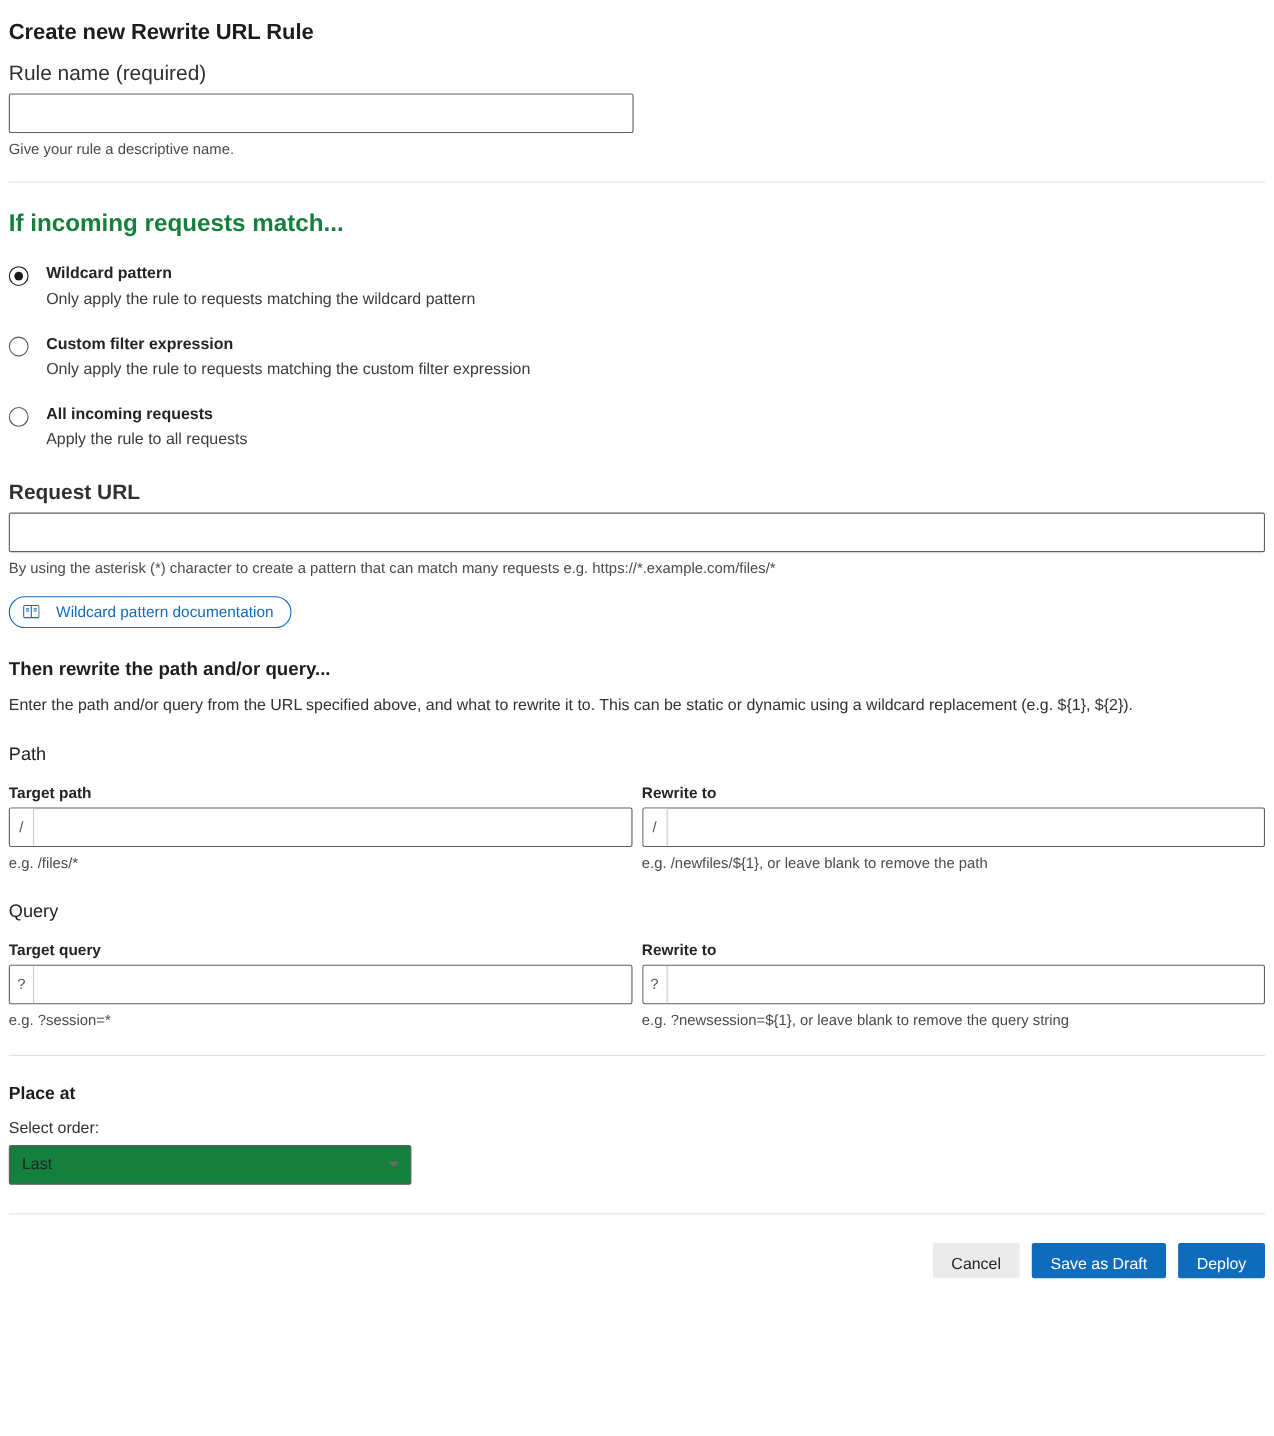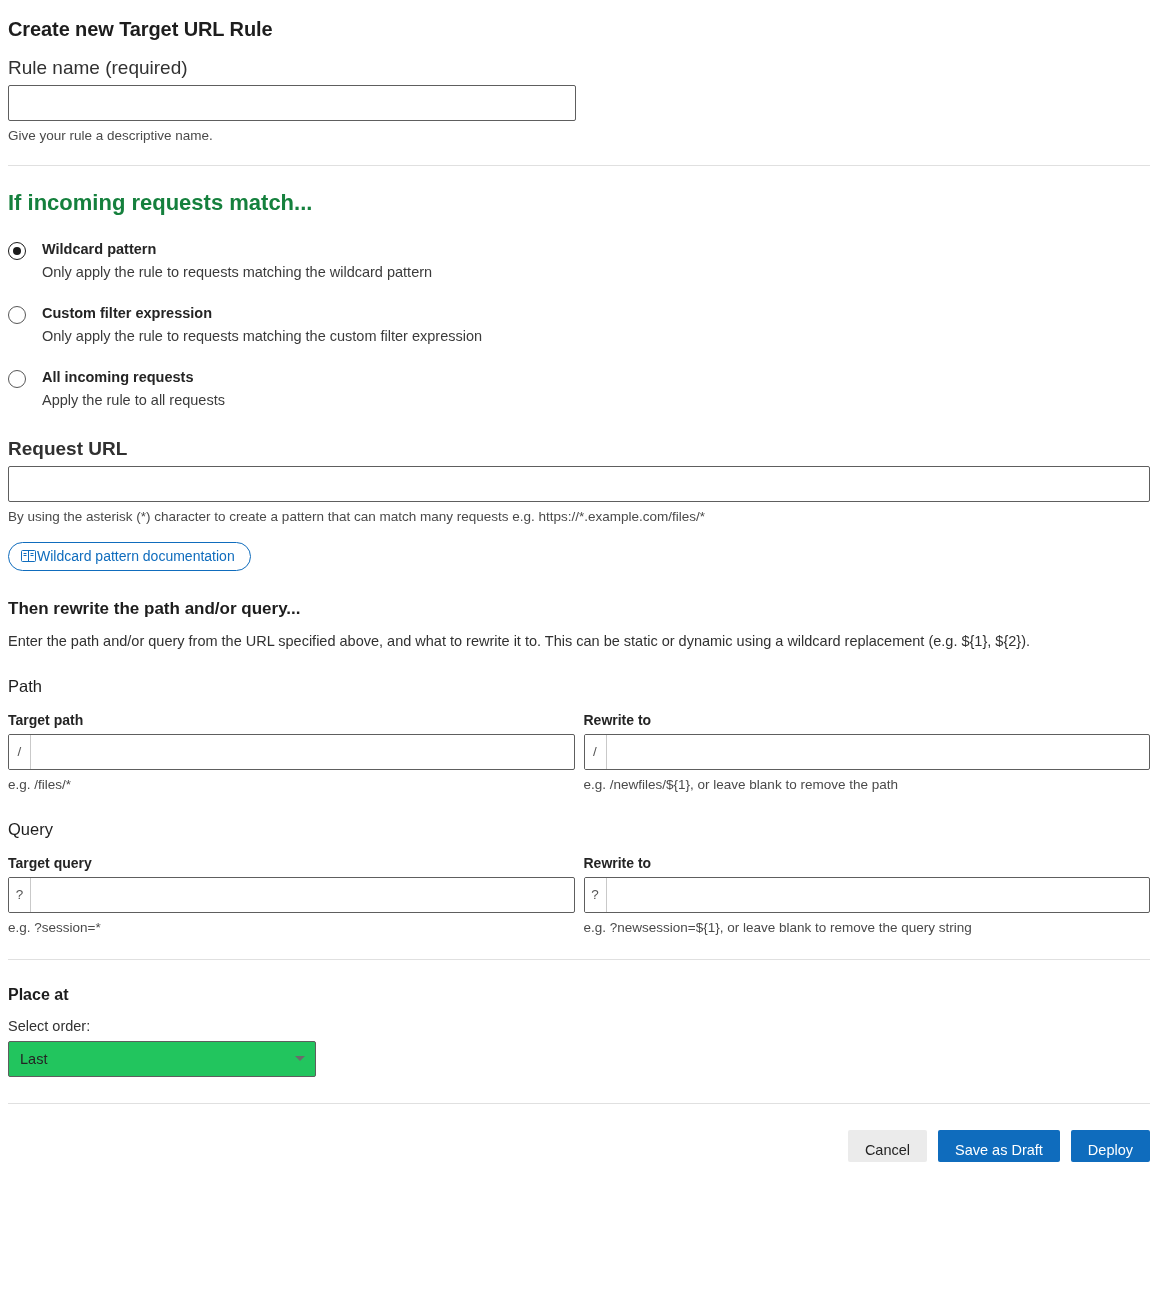--- a/index.html
+++ b/index.html
@@ -92,21 +92,21 @@
   .radio-text .r-desc {
     font-size: 14.5px;
     color: #3b3b3b;
     margin-top: 5px;
     line-height: 1.3;
   }
   .full-input { width: 100%; display: block; }
   .doc-link-btn {
     display: inline-flex;
     align-items: center;
-    gap: 1px;
+    gap: 15px;
     border: 1px solid #0f6cbd;
     color: #0f6cbd;
     background: #fff;
     border-radius: 16px;
     height: 29px;
     padding: 0 15px 0 12px;
     font-size: 14px;
     margin-top: 18px;
     cursor: pointer;
     font-family: "Liberation Sans", sans-serif;
@@ -177,31 +177,31 @@
     color: #1d1d1d;
     margin-top: 26px;
   }
   .select-label {
     font-size: 14.5px;
     color: #313131;
     margin-top: 14px;
     margin-bottom: 7px;
   }
   .select-box {
-    width: 308px;
+    width: 366px;
     height: 36px;
     border: 1px solid #5e5e5e;
     border-radius: 2px;
     display: flex;
     align-items: center;
     justify-content: space-between;
     padding: 0 10px 0 11px;
     font-size: 14.5px;
     color: #242424;
-    background: #22c55e;
+    background: #15803d;
     cursor: pointer;
   }
   .caret {
     width: 0; height: 0;
     border-left: 5px solid transparent;
     border-right: 5px solid transparent;
     border-top: 5px solid #6b6b6b;
   }
   .footer-divider {
     border: none;
@@ -225,21 +225,21 @@
     padding: 12px 17px;
   }
   .btn-secondary { background: #ebebeb; color: #242424; }
   .btn-primary { background: #0f6cbd; color: #ffffff; }
 </style>
 </head>
 <body>
 
 <div class="page">
 
-  <h1 class="page-title">Create new Target URL Rule</h1>
+  <h1 class="page-title">Create new Rewrite URL Rule</h1>
 
   <div class="field-label">Rule name (required)</div>
   <input class="text-input" style="width: 568px;" type="text" placeholder="">
   <div class="hint">Give your rule a descriptive name.</div>
 
   <hr class="divider">
 
   <div class="section-head">If incoming requests match...</div>
 
   <div class="radio-group">

